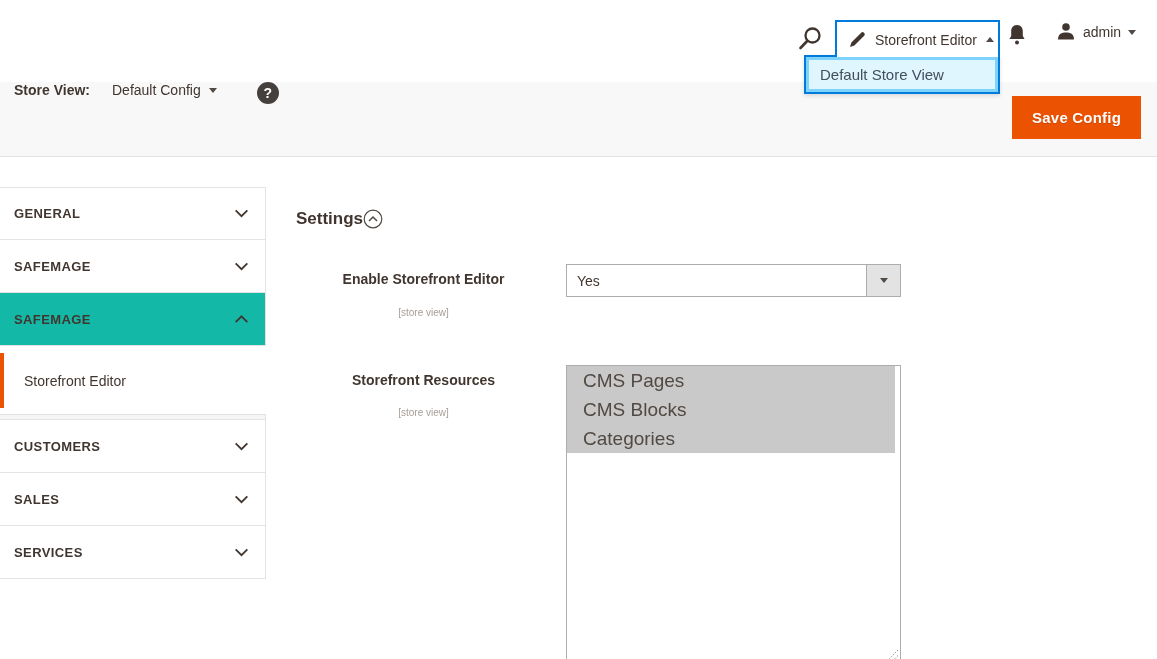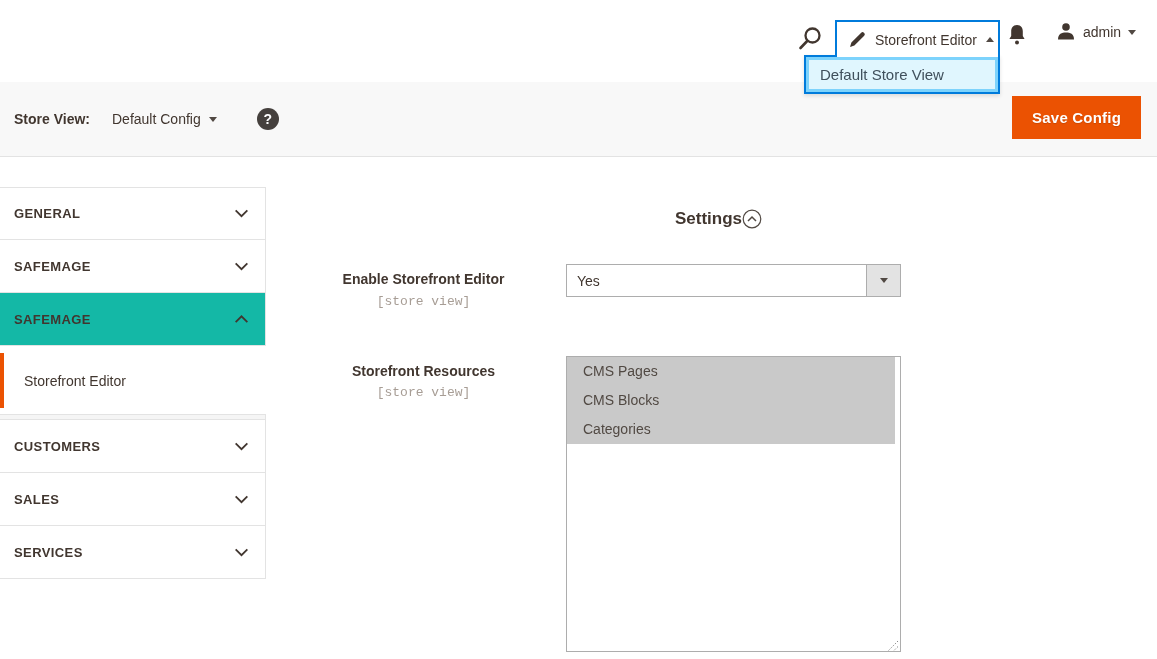--- a/index.html
+++ b/index.html
@@ -23,21 +23,21 @@
     border:2px solid #007bdb; border-bottom:none; display:flex; align-items:center; gap:9px;
     padding:0 10px 0 12px; cursor:pointer; }
   .switcher-btn .lbl { font-size:14px; color:#41362f; white-space:nowrap; }
   .tri-up { width:0; height:0; border-left:4px solid transparent; border-right:4px solid transparent; border-bottom:5px solid #514943; display:inline-block; }
   .switcher-panel { position:absolute; z-index:2; left:-31px; top:35px; width:196px; background:#7dd3fc;
     border:2px solid #007bdb; padding:3px; box-shadow:0 2px 4px rgba(0,0,0,.12); }
   .switcher-item { background:#e0f6fe; color:#40505c; font-size:15px; padding:6px 11px; cursor:pointer; white-space:nowrap; }
 
   
   .toolbar { position:relative; height:75px; background:#f8f8f8; border-bottom:1px solid #e3e3e3;
-    display:flex; align-items:center; padding-left:14px; }
+    display:flex; align-items:flex-start; padding-left:14px; }
   .sv-label { font-size:14px; font-weight:700; color:#41362f; }
   .sv-value { margin-left:22px; font-size:14px; color:#41362f; display:flex; align-items:center; gap:8px; cursor:pointer; }
   .help-btn { margin-left:40px; width:22px; height:22px; border-radius:50%; background:#45403d; color:#fff;
     font-size:14px; font-weight:700; display:flex; align-items:center; justify-content:center; cursor:pointer; }
   .save-btn { position:absolute; right:16px; top:14px; background:#eb5202; color:#fff; border:none;
     font-family:inherit; font-size:15px; font-weight:700; padding:13px 20px; cursor:pointer; letter-spacing:.2px;
     text-shadow:0 1px 1px rgba(0,0,0,.15); }
 
   
   .content { display:flex; align-items:flex-start; }
@@ -49,36 +49,36 @@
   .nav-row:first-child { border-top:1px solid #e3e3e3; }
   .nav-row .nav-label { font-size:13px; font-weight:700; color:#41362f; letter-spacing:.4px; }
   .nav-row.expanded { background:#14b8a6; }
   .chev { width:15px; height:9px; flex:0 0 auto; }
   .subnav { padding:7px 0 6px 0; background:#fff; }
   .subnav-item { display:flex; align-items:center; height:55px; border-left:4px solid #eb5202;
     padding-left:20px; font-size:14px; color:#41362f; cursor:pointer; background:#fff; }
   .nav-strip { height:6px; background:#f5f5f5; border-top:1px solid #e3e3e3; border-bottom:1px solid #e3e3e3; border-right:1px solid #e3e3e3; }
 
   .main { flex:1 1 auto; margin-left:30px; padding:52px 16px 0 0; }
-  .section-head { display:flex; align-items:center; justify-content:center; margin-bottom:35px; }
+  .section-head { display:flex; align-items:center; justify-content:flex-start; margin-bottom:35px; }
   .section-title { font-size:17px; font-weight:600; color:#41362f; }
   .collapse-btn { width:20px; height:20px; cursor:pointer; }
 
   .form-row { display:flex; margin-bottom:47px; }
   .label-col { width:270px; flex:0 0 270px; text-align:center; padding:7px 15px 0 0; }
   .field-label { font-size:14px; font-weight:600; color:#41362f; line-height:1.25; }
-  .field-scope { font-size:13px; color:#a79d95; margin-top:5px;font-family:Liberation Mono, monospace; }
+  .field-scope { font-size:10px; color:#a79d95; margin-top:18px; }
   .field-col { width:335px; flex:0 0 335px; }
 
   .select { width:335px; height:33px; border:1px solid #adadad; background:#fff; display:flex; cursor:pointer; }
   .select .sel-text { flex:1 1 auto; font-size:14px; color:#41362f; display:flex; align-items:center; padding-left:10px; }
   .select .sel-arrow { flex:0 0 34px; background:#e3e3e3; border-left:1px solid #adadad; display:flex; align-items:center; justify-content:center; }
 
   .listbox { position:relative; width:335px; height:296px; border:1px solid #adadad; background:#fff; padding-right:5px; overflow:hidden; }
-  .lb-option { height:29px; line-height:29px; padding-left:16px; font-size:14px; color:#514943; cursor:pointer; }
+  .lb-option { height:29px; line-height:29px; padding-left:16px; font-size:19px; color:#514943; cursor:pointer; }
   .lb-option.selected { background:#c9c9c9; }
   .lb-resize { position:absolute; right:1px; bottom:1px; width:12px; height:12px; cursor:nwse-resize; }
 </style>
 </head>
 <body>
 
 <div class="screen">
 
   <div class="page-header">
 

